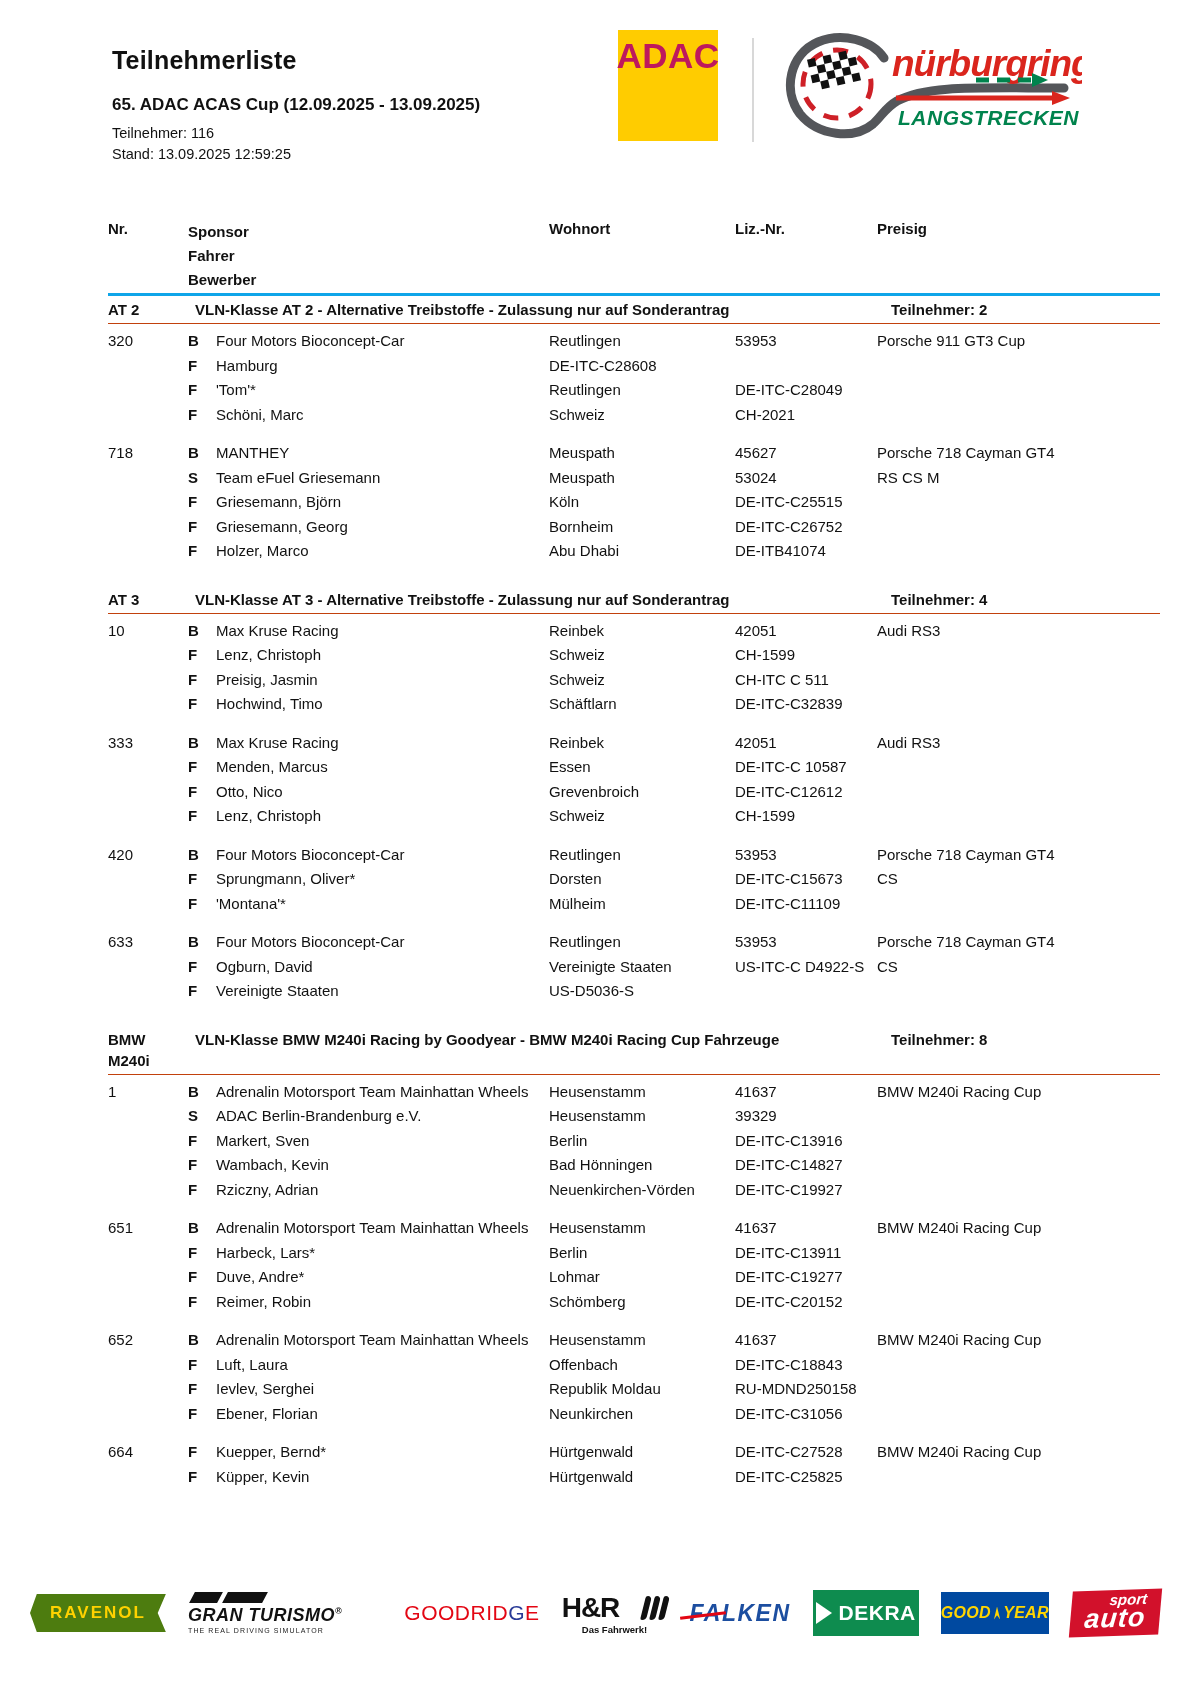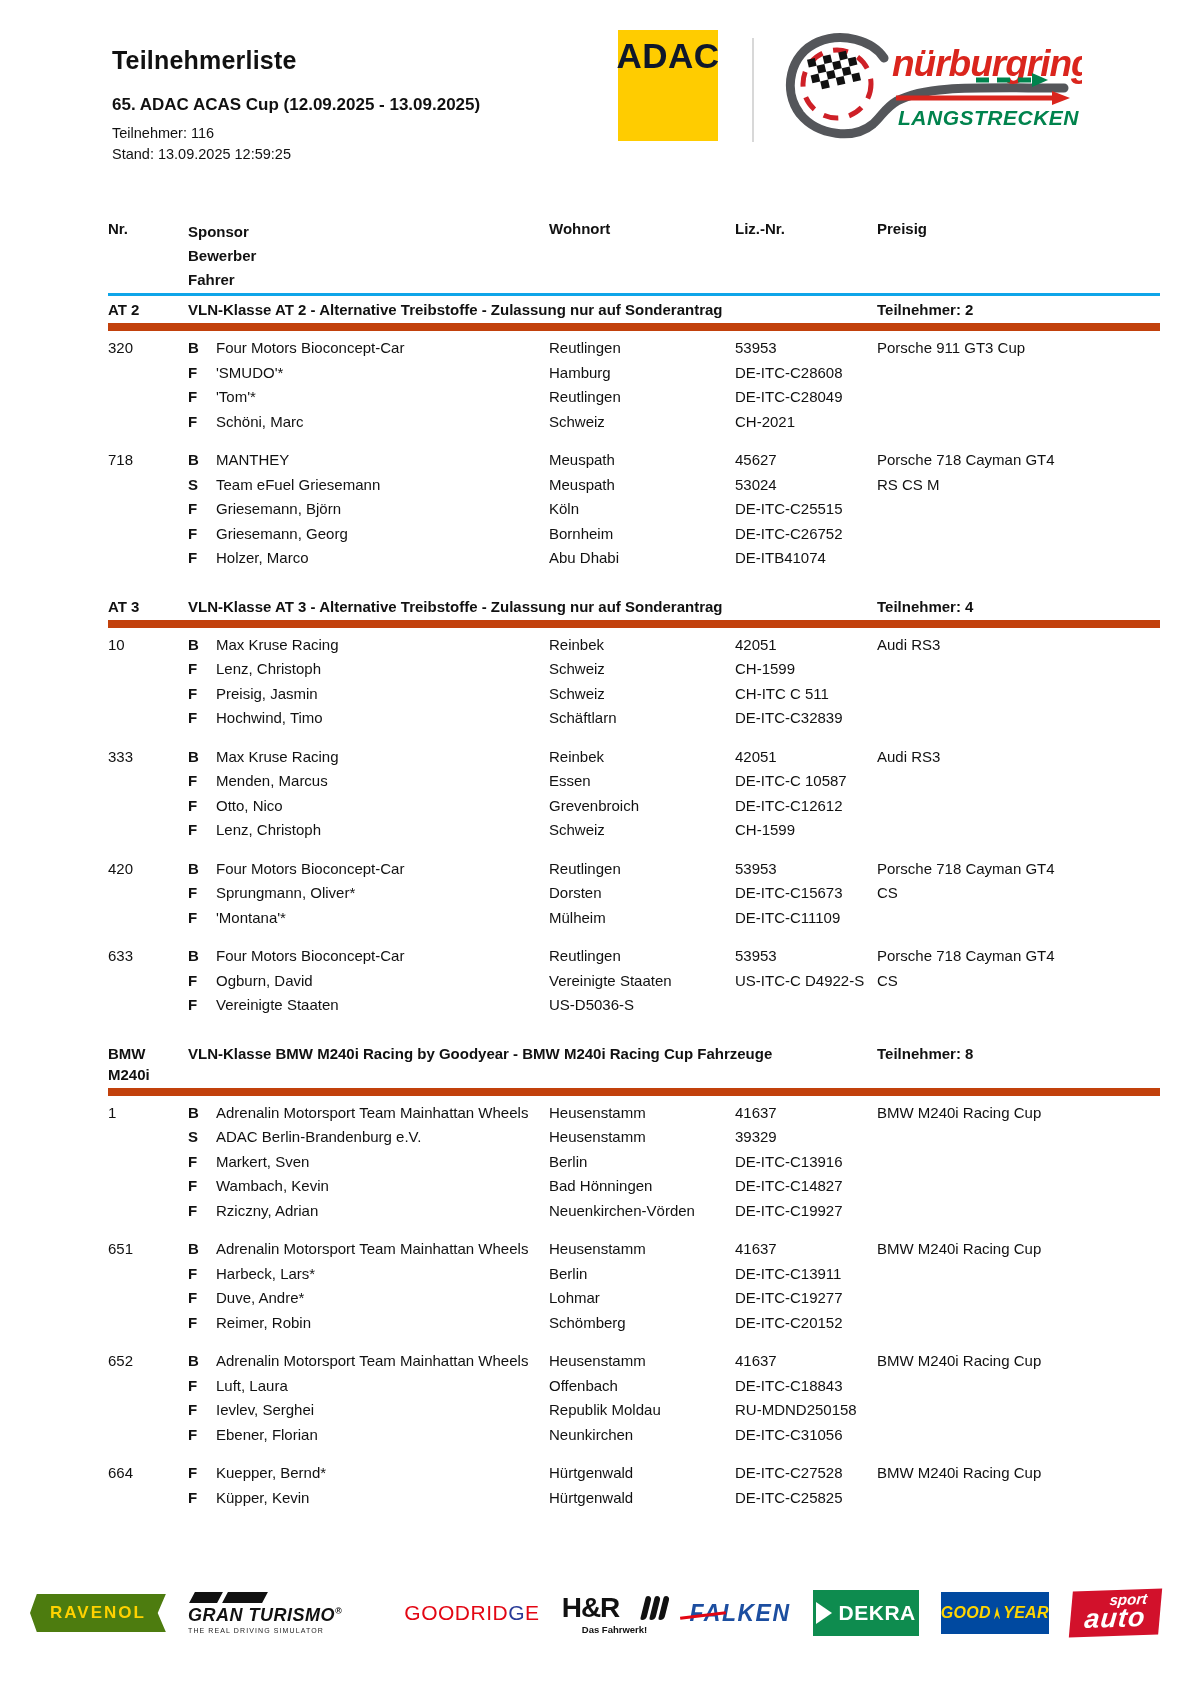--- a/index.html
+++ b/index.html
@@ -9,31 +9,31 @@
     -webkit-font-smoothing:antialiased;
   }
   
   .doc-header{position:absolute;top:46px;left:112px;}
   .doc-title{font-size:25px;font-weight:bold;margin:0 0 20px 0;letter-spacing:0.2px;}
   .doc-event{font-size:17px;font-weight:bold;margin:0 0 8px 0;}
   .doc-meta{font-size:14.5px;line-height:21px;margin:0;}
   
   .adac-logo{position:absolute;left:618px;top:30px;width:100px;height:111px;background:#FFCC00;
     display:flex;justify-content:center;align-items:flex-start;}
-  .adac-logo span{font-size:35px;font-weight:bold;color:#0f172a;margin-top:6px;letter-spacing:0.5px;}
+  .adac-logo span{font-size:35px;font-weight:bold;color:#be185d;margin-top:6px;letter-spacing:0.5px;}
   .logo-divider{position:absolute;left:752px;top:38px;width:2px;height:104px;background:#d8d8d8;}
   
   .nring-logo{position:absolute;left:780px;top:28px;width:302px;height:116px;}
   
   .table-wrap{position:absolute;left:108px;top:220px;width:1052px;font-size:15px;}
   .thead{display:grid;grid-template-columns:80px 361px 186px 142px 283px;font-weight:bold;
     border-bottom:3px solid #0ea5e9;padding-bottom:1px;}
   .thead .line{display:block;line-height:24px;}
   .section-band{display:grid;grid-template-columns:80px 689px 283px;font-weight:bold;
-    border-bottom:8px solid #c2410c;padding:3px 0 3px 0;line-height:21px;}
+    border-bottom:1px solid #c2410c;padding:3px 0 3px 0;line-height:21px;gap:7px;}
   .section-band .cls{max-width:72px;}
   .section-band + .entries .entry:first-child{margin-top:5px;}
   .section{margin-top:0;}
   .section + .section .section-band{margin-top:22px;}
   .entry{display:grid;grid-template-columns:80px 972px;}
   .entry + .entry{margin-top:14px;}
   .entry .nr{line-height:24.5px;}
   .row{display:grid;grid-template-columns:28px 333px 186px 142px 283px;line-height:24.5px;}
   .row .role{font-weight:bold;}
   .cell{white-space:nowrap;overflow:hidden;}
@@ -127,22 +127,22 @@
       </g>
       <text x="118" y="97" font-family="Liberation Sans, sans-serif" font-size="21" font-weight="bold" font-style="italic" fill="#00834D" letter-spacing="0.5">LANGSTRECKEN SERIE</text>
     </svg>
   </div>
 
   <div class="table-wrap">
     <div class="thead">
       <div class="cell">Nr.</div>
       <div class="cell">
         <span class="line">Sponsor</span>
+        <span class="line">Fahrer</span>
         <span class="line">Bewerber</span>
-        <span class="line">Fahrer</span>
       </div>
       <div class="cell">Wohnort</div>
       <div class="cell">Liz.-Nr.</div>
       <div class="cell">Preisig</div>
     </div>
     <div>
     <div class="section">
       <div class="section-band">
         <div class="cls">AT 2</div>
         <div>VLN-Klasse AT 2 - Alternative Treibstoffe - Zulassung nur auf Sonderantrag</div>
@@ -155,21 +155,20 @@
     <div class="row">
       <div class="cell role">B</div>
       <div class="cell">Four Motors Bioconcept-Car</div>
       <div class="cell">Reutlingen</div>
       <div class="cell">53953</div>
       <div class="cell">Porsche 911 GT3 Cup</div>
     </div>
 
     <div class="row">
       <div class="cell role">F</div>
-      <div class="cell">'SMUDO'*</div>
       <div class="cell">Hamburg</div>
       <div class="cell">DE-ITC-C28608</div>
       <div class="cell"></div>
     </div>
 
     <div class="row">
       <div class="cell role">F</div>
       <div class="cell">'Tom'*</div>
       <div class="cell">Reutlingen</div>
       <div class="cell">DE-ITC-C28049</div>

